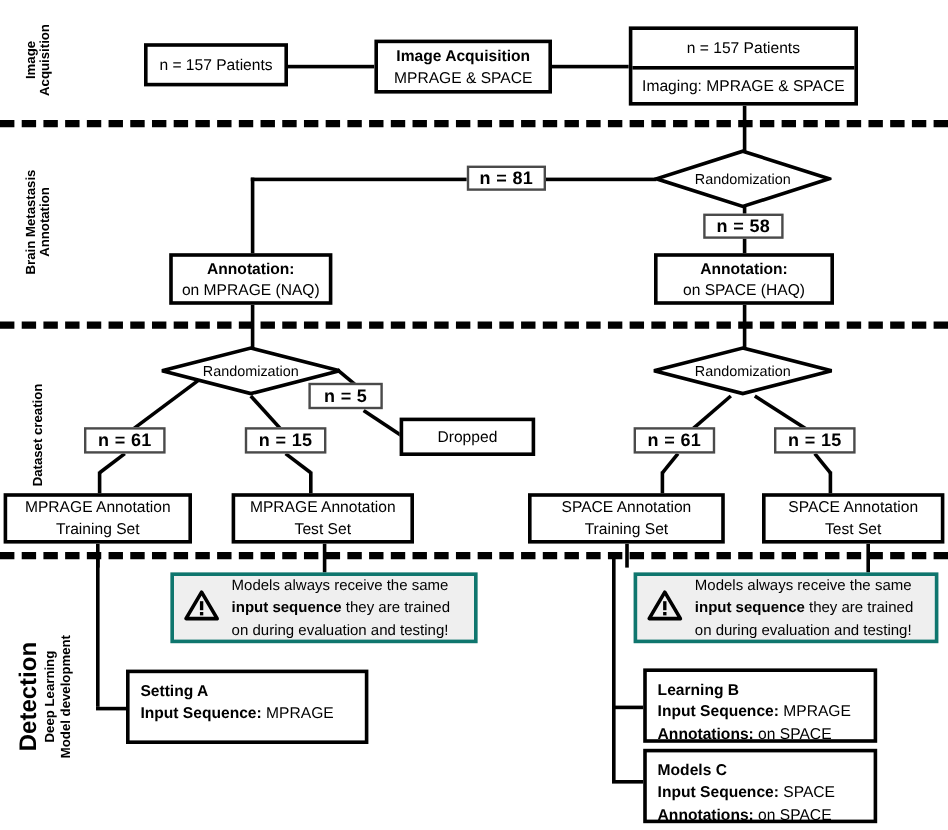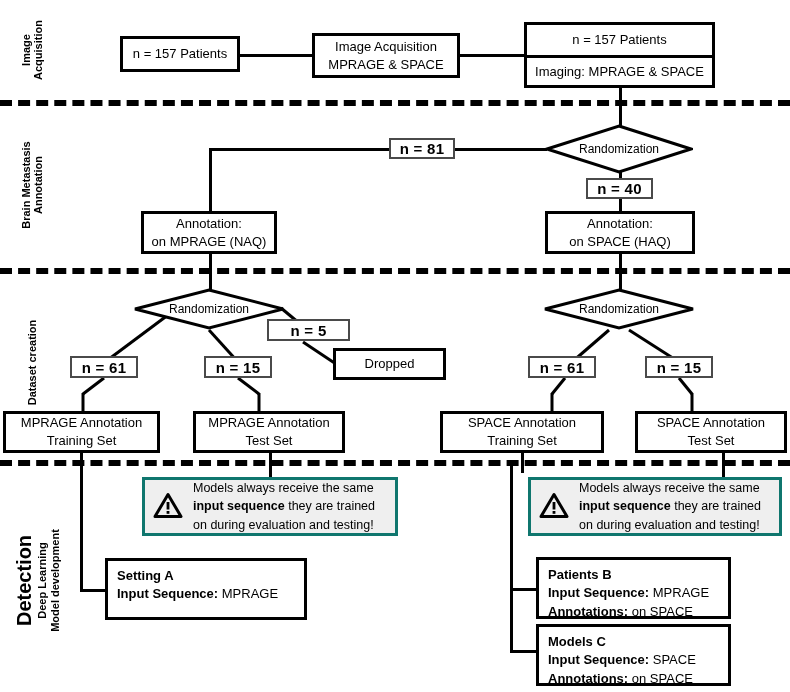--- a/index.html
+++ b/index.html
@@ -48,21 +48,21 @@
     color: #000;
     display: flex;
     flex-direction: column;
     align-items: center;
     justify-content: center;
     text-align: center;
     font-size: 13px;
     line-height: 1.35;
     z-index: 5;
   }
-  .node .b { font-weight: normal; }
+  .node .b { font-weight: bold; }
 
   
   .node.split { justify-content: flex-start; padding: 0; }
   .node.split > .row {
     width: 100%;
     box-sizing: border-box;
     display: flex;
     align-items: center;
     justify-content: center;
     font-size: 13px;
@@ -220,21 +220,21 @@
   <div class="hline" style="left:455px; top:148px; width:92px;"></div>
   <div class="hline" style="left:209px; top:148px; width:180px;"></div>
   <div class="vline" style="left:209px; top:148px; height:64px;"></div>
 
   <div class="ntag" style="left:389px; top:138px; width:66px; height:21px;">
     <span>n = 81</span>
   </div>
 
   <div class="vline" style="left:619px; top:171px; height:42px;"></div>
   <div class="ntag" style="left:586px; top:178px; width:67px; height:21px;">
-    <span>n = 40</span>
+    <span>n = 58</span>
   </div>
 
   <div class="node" style="left:141px; top:211px; width:136px; height:43px;">
     <span class="b">Annotation:</span>
     <span>on MPRAGE (NAQ)</span>
   </div>
 
   <div class="node" style="left:545px; top:211px; width:150px; height:43px;">
     <span class="b">Annotation:</span>
     <span>on SPACE (HAQ)</span>
@@ -254,21 +254,21 @@
 
   <svg class="diagonal" style="left:80px; top:300px; width:300px; height:100px;">
 
     <line x1="92" y1="12" x2="25" y2="62" stroke="#000" stroke-width="3"></line>
 
     <line x1="129" y1="30" x2="158" y2="62" stroke="#000" stroke-width="3"></line>
 
     <line x1="201" y1="8" x2="225" y2="28" stroke="#000" stroke-width="3"></line>
   </svg>
 
-  <div class="ntag" style="left:267px; top:319px; width:83px; height:22px;">
+  <div class="ntag" style="left:257px; top:319px; width:62px; height:22px;">
     <span>n = 5</span>
   </div>
 
   <svg class="diagonal" style="left:300px; top:340px; width:60px; height:30px;">
     <line x1="3" y1="2" x2="36" y2="24" stroke="#000" stroke-width="3"></line>
   </svg>
 
   <div class="node" style="left:333px; top:348px; width:113px; height:32px;">
     <span>Dropped</span>
   </div>
@@ -384,21 +384,21 @@
       <span>on during evaluation and testing!</span>
     </span>
   </div>
 
   <div class="setting" style="left:105px; top:558px; width:202px; height:62px;">
     <div class="ttl">Setting A</div>
     <div class="kv"><b>Input Sequence:</b><span> MPRAGE</span></div>
   </div>
 
   <div class="setting" style="left:536px; top:557px; width:195px; height:62px;">
-    <div class="ttl">Patients B</div>
+    <div class="ttl">Learning B</div>
     <div class="kv"><b>Input Sequence:</b><span> MPRAGE</span></div>
     <div class="kv"><b>Annotations:</b><span> on SPACE</span></div>
   </div>
 
   <div class="setting" style="left:536px; top:624px; width:195px; height:62px;">
     <div class="ttl">Models C</div>
     <div class="kv"><b>Input Sequence:</b><span> SPACE</span></div>
     <div class="kv"><b>Annotations:</b><span> on SPACE</span></div>
   </div>
 

